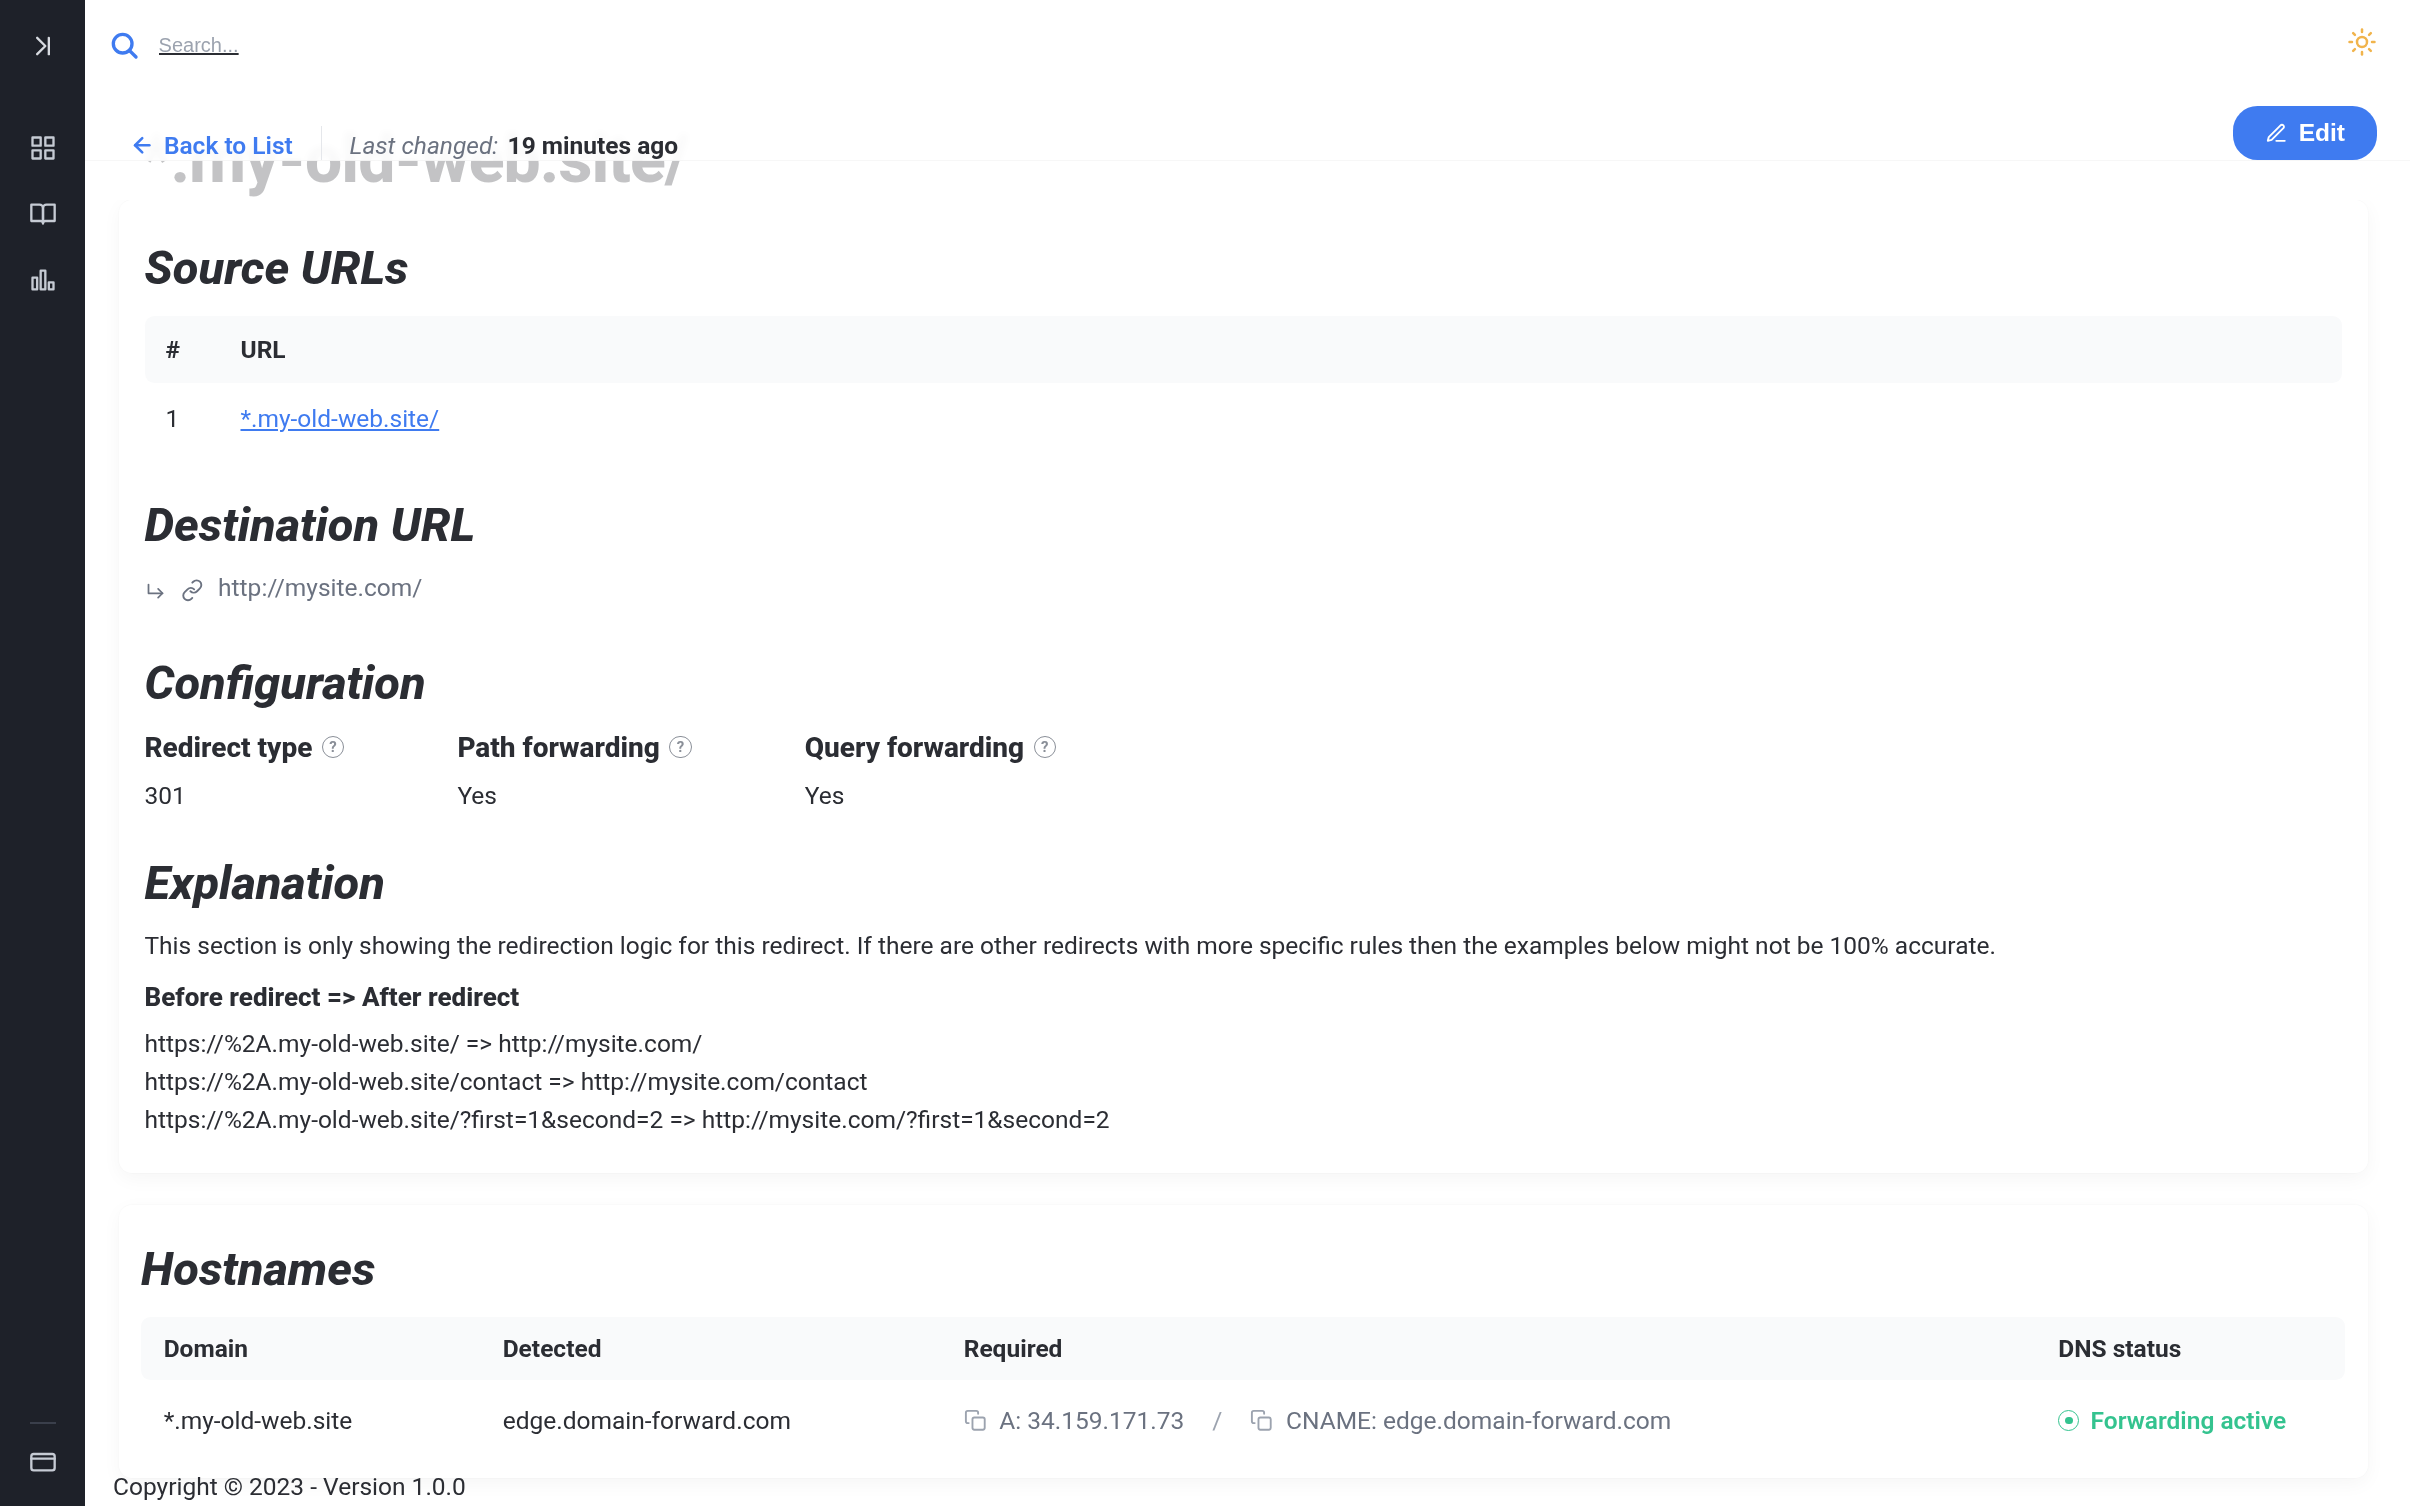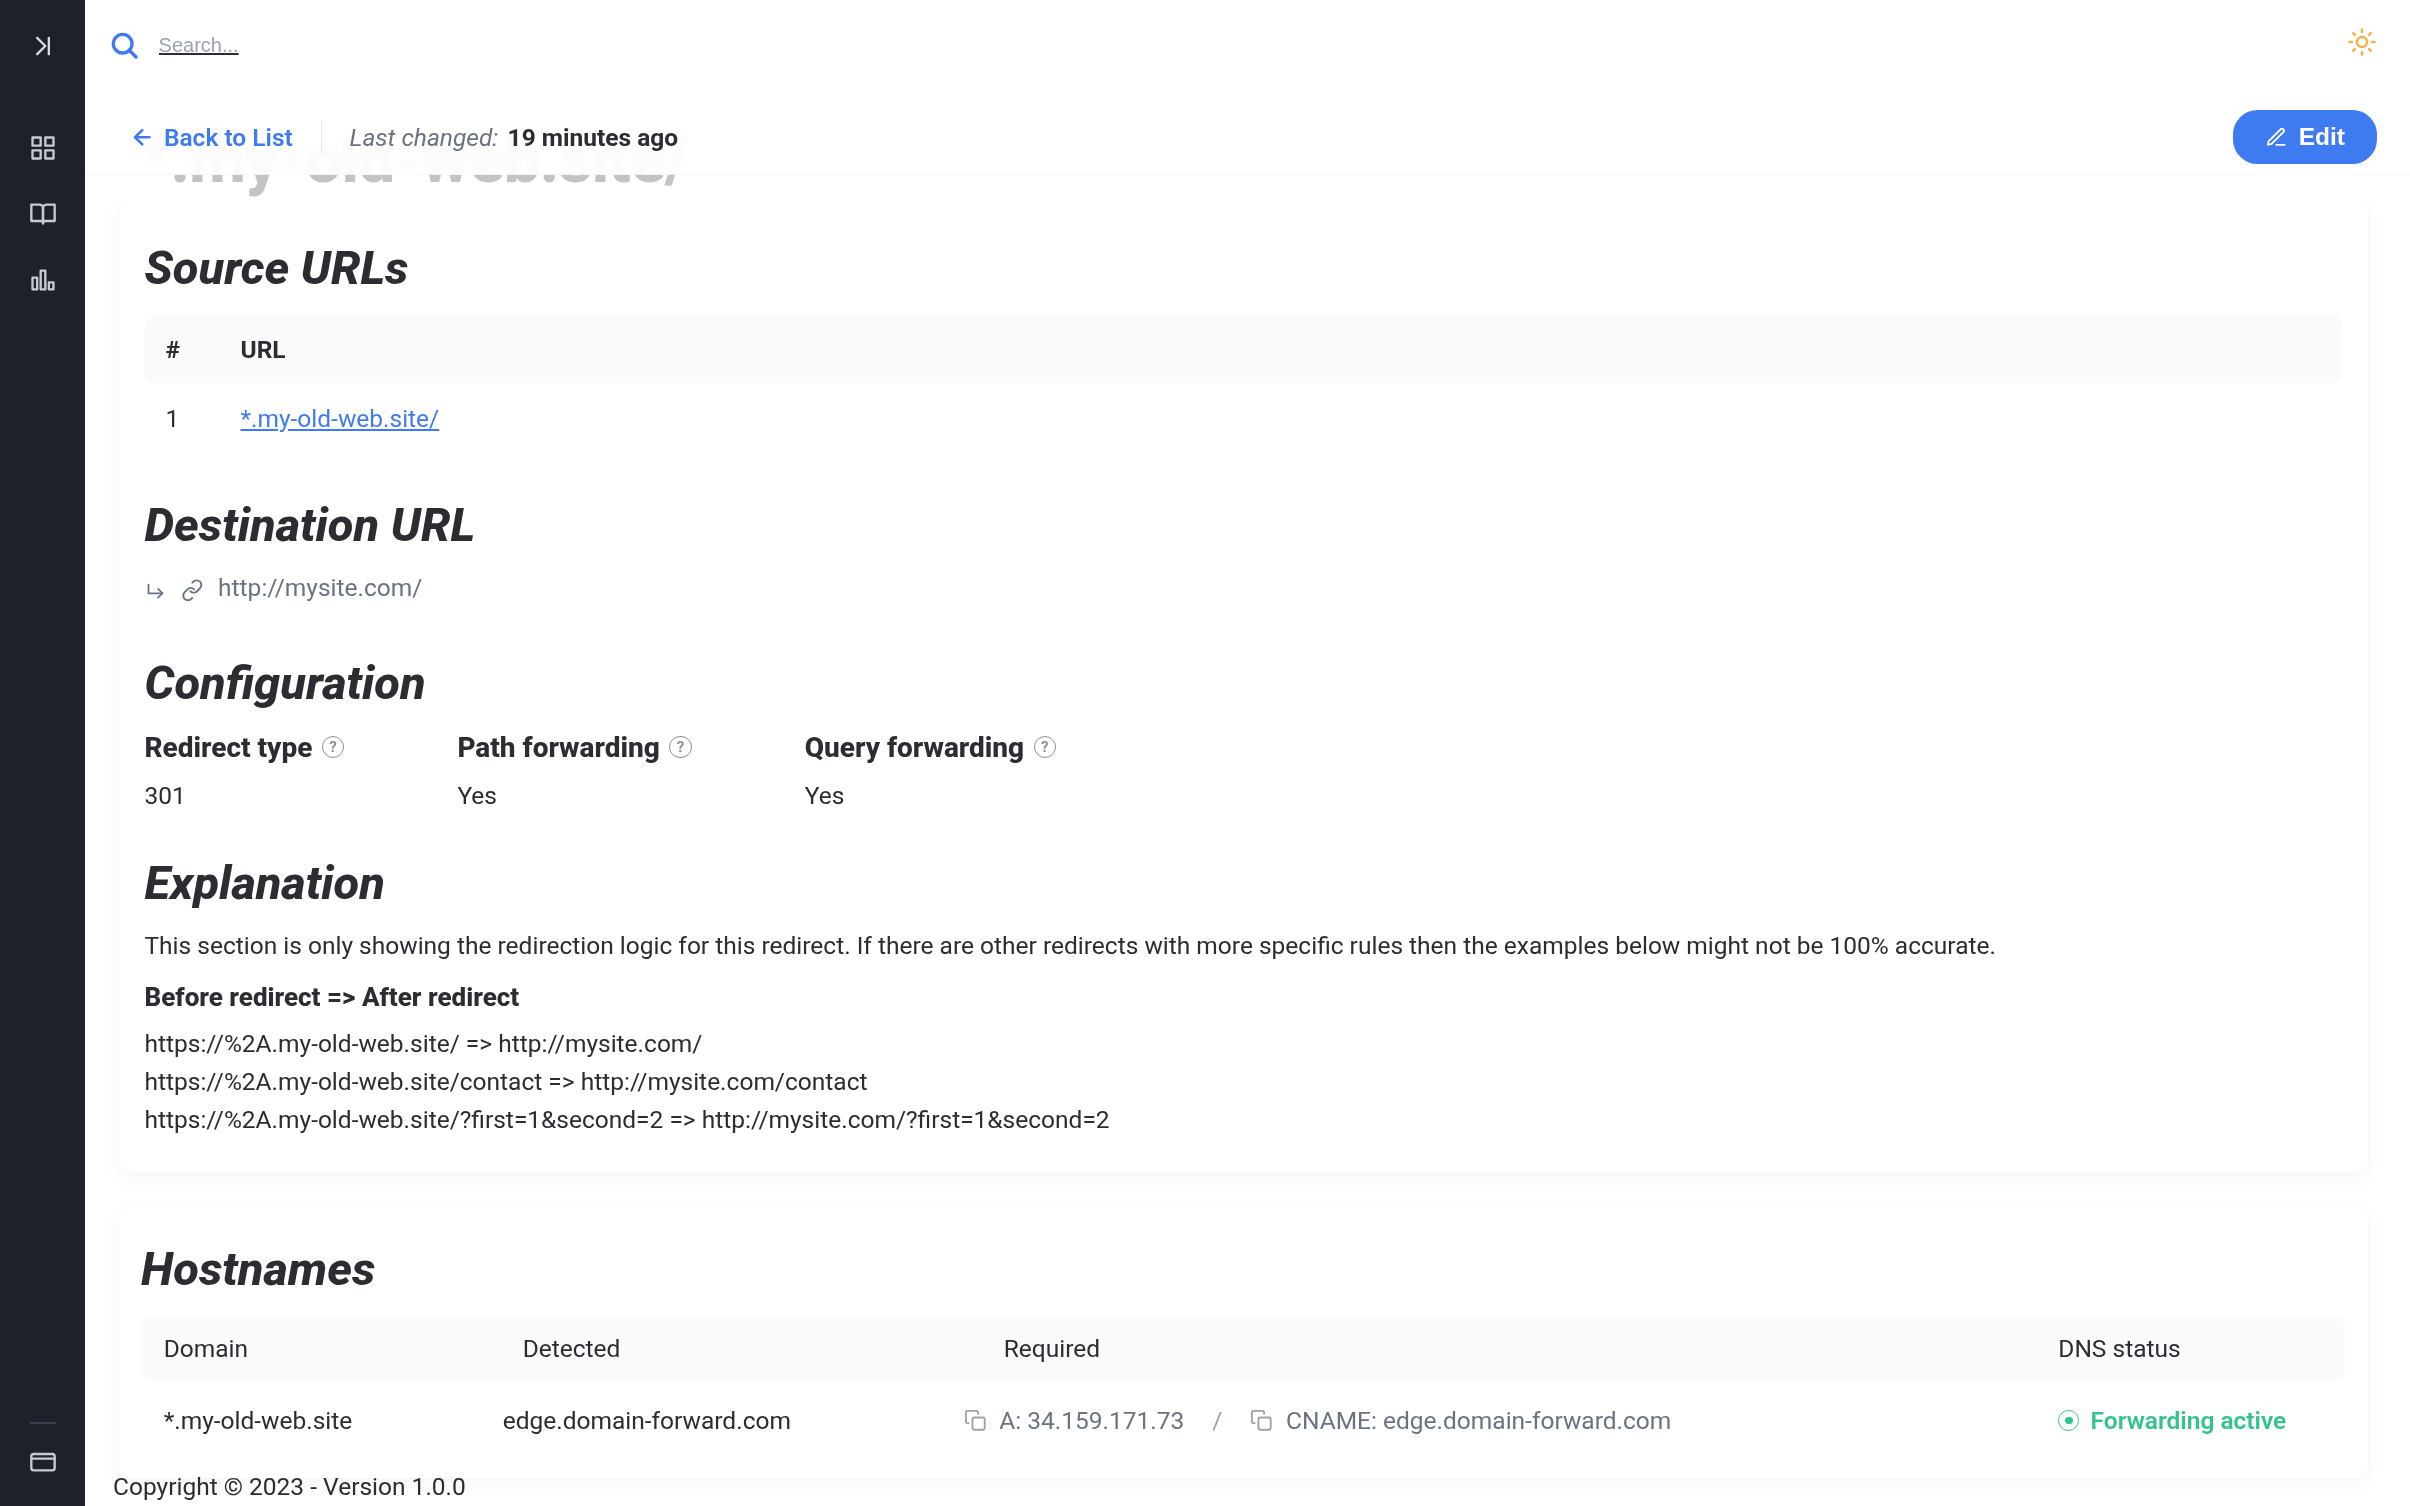--- a/index.html
+++ b/index.html
@@ -78,23 +78,23 @@
   .topbar input {
     flex:1; border:none; outline:none; font-size: 20px;
     color: var(--text); background: transparent; text-decoration: underline;
   }
   .topbar input::placeholder { color: var(--text-muted); }
   .topbar .theme-toggle { color: var(--orange); cursor:pointer; }
 
   
   .actionbar {
     position: absolute;
-    left: 85px; right: 0; top: 100px;
+    left: 85px; right: 0; top: 86px;
     height: 75px;
-    display:flex; align-items:center;
+    display:flex; align-items:flex-end;
     padding: 0 34px 0 45px;
     background: rgba(255,255,255,0.9);
     backdrop-filter: blur(3.8px);
     border-bottom: 0.9px solid rgba(0,0,0,0.03);
   }
   .back-link {
     display:flex; align-items:center; gap:9.4px;
     color: var(--primary); font-weight:600; font-size:24.5px;
     cursor:pointer;
   }
@@ -175,22 +175,21 @@
   .examples { font-size: 24.5px; line-height: 1.55; white-space: pre-line; }
 
   
   .hostnames-card { margin-top: 32px; }
   .host-head {
     display:grid;
     grid-template-columns: 339px 461px 1fr 264px;
     background: var(--bg-header);
     border-radius: 9.4px;
     padding: 17px 22.6px;
-    font-weight:400;
-    gap:20px;
+    font-weight:700;
   }
   .host-row {
     display:grid;
     grid-template-columns: 339px 461px 1fr 264px;
     padding: 26px 22.6px 17px 22.6px;
     align-items:center;
     font-size:24.5px;
   }
   .req-cell { display:flex; align-items:center; gap:13px; color: var(--text-soft); }
   .req-cell .sep { margin: 0 15px; color: var(--text-muted); }

